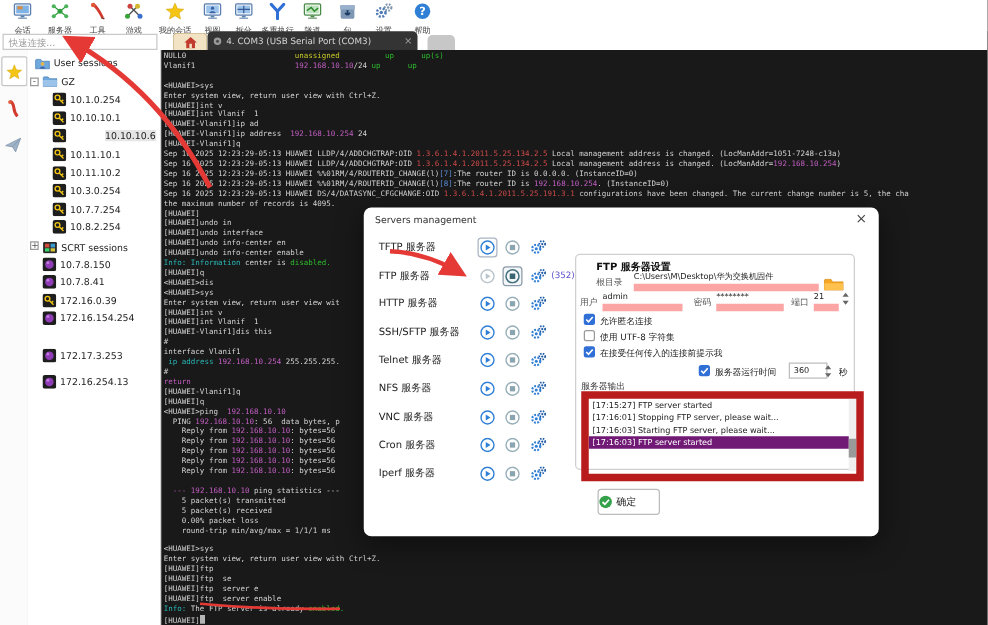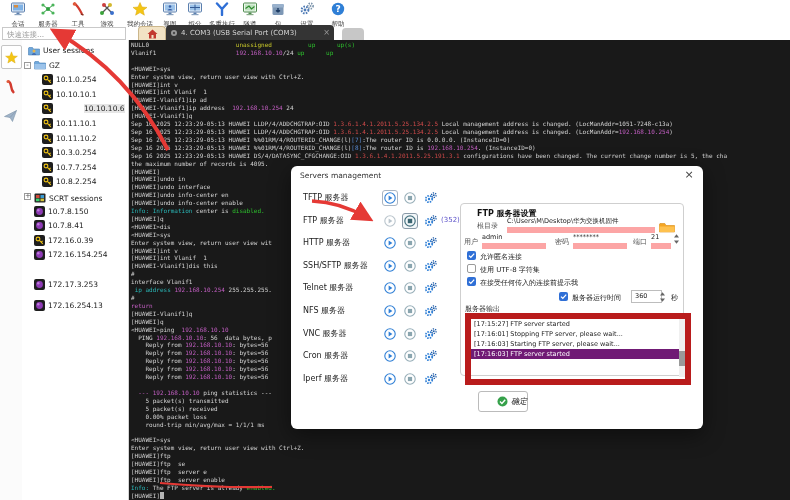--- a/index.html
+++ b/index.html
@@ -68,21 +68,21 @@
   .cb.on{background:#2f6fd6;}
   .cb.on svg{display:block}
   .cb.off{background:#fff;border:1px solid #9a9a9a;}
   .cb-label{position:absolute;font-size:7px;color:#222;white-space:nowrap;}
   #srv-log{position:absolute;left:4px;top:109px;width:214px;height:60px;border:6px solid #b91c1c;overflow:hidden;}
   .log-row{height:10px;line-height:10px;font-size:6.5px;color:#222;padding-left:3px;white-space:nowrap;}
   .log-row.sel{background:#701a75;color:#fff;}
   #log-scroll{position:absolute;right:0;top:0;width:6px;height:58px;background:#f0f0f0;}
   #log-thumb{position:absolute;left:0;top:32px;width:6px;height:15px;background:#9a9a9a;}
   #ok-btn{position:absolute;left:187px;top:225px;width:48px;height:19px;border:1px solid #bbb;border-radius:3px;background:#fff;
-          display:flex;align-items:center;justify-content:flex-end;font-size:8px;color:#222;font-style:italic;}
+          display:flex;align-items:center;justify-content:flex-start;font-size:8px;color:#222;}
   #ok-btn .ico{margin-right:3px;}
 
   #annotations{position:absolute;left:0;top:0;width:790px;height:500px;pointer-events:none;z-index:50;}
 </style>
 </head>
 <body>
 
 <div id="toolbar">
     <div class="tb-item" style="left: 2px;"><span class="ico"><svg width="16" height="14" viewBox="0 0 16 14">
           <rect x="1.5" y="1" width="13" height="9" rx="1" fill="#e8eef6" stroke="#5b7fae"></rect>

